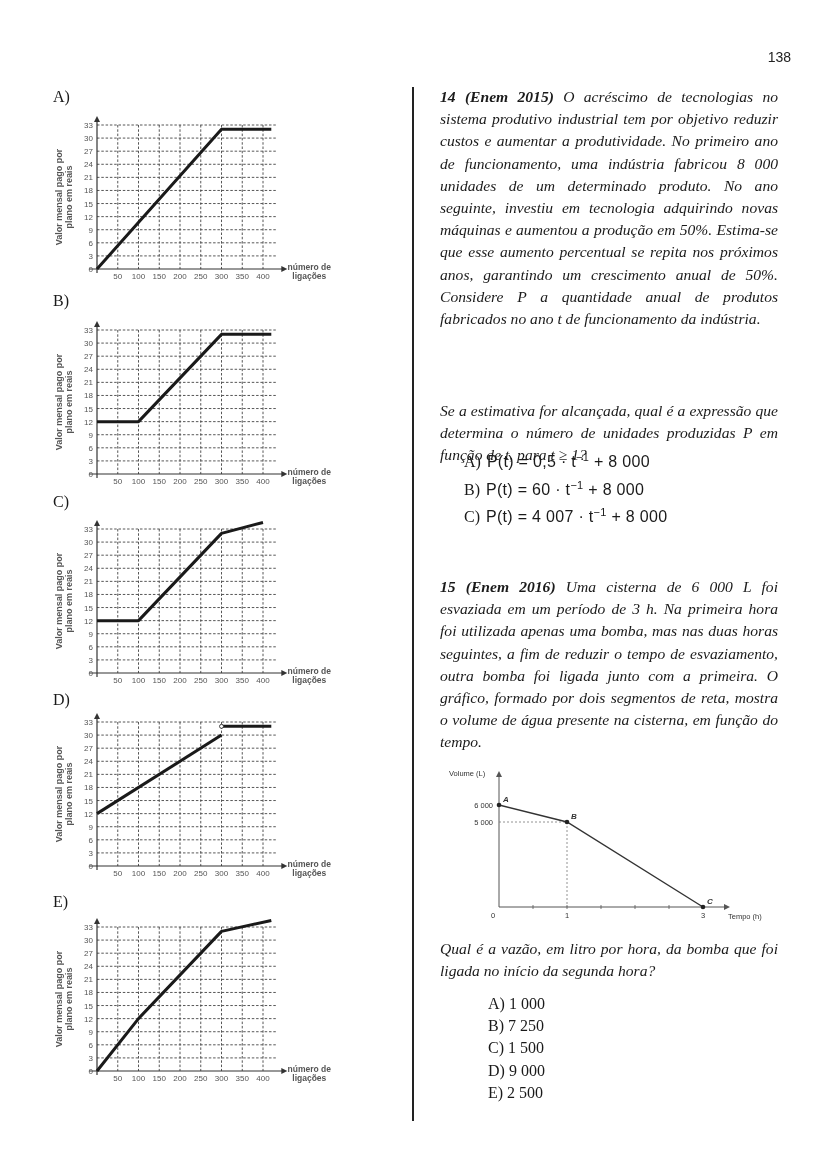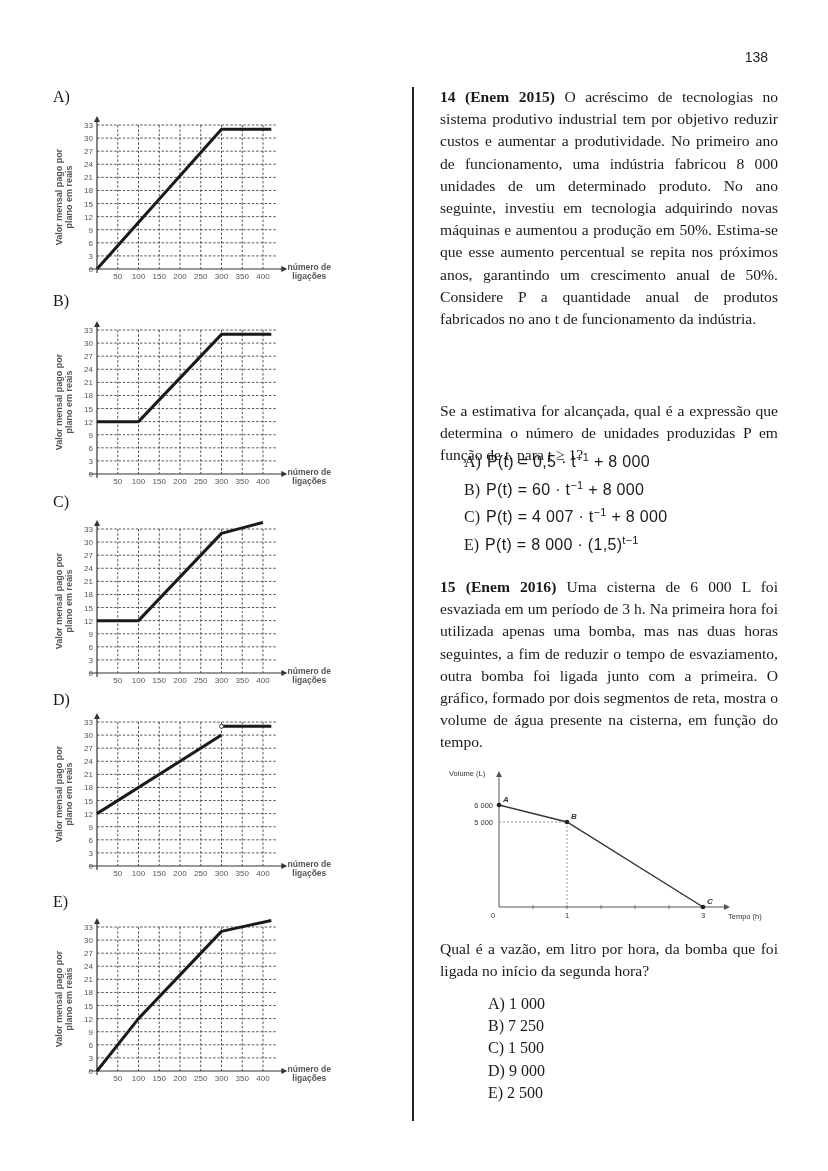--- a/index.html
+++ b/index.html
@@ -1,23 +1,23 @@
 <!DOCTYPE html>
 <html><head>
 <meta charset="utf-8">
 <style>
   html, body { margin:0; padding:0; background:#ffffff; }
   body { width:828px; height:1171px; position:relative; overflow:hidden; font-family:"Liberation Serif", serif; color:#1a1a1a; }
-  .page-num { position:absolute; top:49px; right:60px; font-family:"Liberation Sans", sans-serif; font-size:14px; color:#222; }
+  .page-num { position:absolute; top:49px; right:37px; font-family:"Liberation Sans", sans-serif; font-size:14px; color:#222; }
   .divider { position:absolute; left:412px; top:87px; width:2px; height:1034px; background:#222; }
   .opt-label { position:absolute; left:53px; font-size:16px; font-family:"Liberation Serif", serif; }
   .chart { position:absolute; left:40px; width:320px; height:190px; }
   .chart svg { width:320px; height:190px; display:block; }
   .right { position:absolute; left:440px; width:338px; font-size:15.6px; line-height:22.2px; }
-  .right p { margin:0; text-align:justify; }
+  .right p { margin:0; text-align:justify;font-style:italic; }
   .q14 { top:86px; }
   .q14b { top:380px;margin-top:20px; }
   .formulas { position:absolute; left:464px; top:446px; font-size:16px; line-height:23.2px; }
   .formulas div span.f { font-family:Liberation Sans, sans-serif; font-style:normal; margin-left:6px; letter-spacing:0.3px; }
   .q15 { top:576px; }
   .cist { position:absolute; left:440px; top:762px; width:350px; height:170px; }
   .q15b { top:938px; }
   .answers { position:absolute; left:464px; top:993px; font-size:16px; line-height:22.2px;margin-left:24px; }
   b { font-weight:bold; }
   sup { font-size:11px; }
@@ -300,21 +300,20 @@
 <div class="right q14">
   <p><b>14 (Enem 2015)</b> <span>O acréscimo de tecnologias no sistema produtivo industrial tem por objetivo reduzir custos e aumentar a produtividade. No primeiro ano de funcionamento, uma indústria fabricou 8 000 unidades de um determinado produto. No ano seguinte, investiu em tecnologia adquirindo novas máquinas e aumentou a produção em 50%. Estima-se que esse aumento percentual se repita nos próximos anos, garantindo um crescimento anual de 50%. Considere P a quantidade anual de produtos fabricados no ano t de funcionamento da indústria.</span></p>
 </div>
 <div class="right q14b">
   <p>Se a estimativa for alcançada, qual é a expressão que determina o número de unidades produzidas P em função de t, para t ≥ 1?</p>
 </div>
 <div class="formulas">
   <div><span>A)</span><span class="f"><span>P(t) = 0,5 · t</span><sup>−1</sup><span> + 8 000</span></span></div>
   <div><span>B)</span><span class="f"><span>P(t) = 60 · t</span><sup>−1</sup><span> + 8 000</span></span></div>
   <div><span>C)</span><span class="f"><span>P(t) = 4 007 · t</span><sup>−1</sup><span> + 8 000</span></span></div>
-  <div><span>E)</span><span class="f"><span>P(t) = 8 000 · (1,5)</span><sup>t−1</sup><span></span></span></div>
 </div>
 
 <div class="right q15">
   <p><b>15 (Enem 2016)</b> <span>Uma cisterna de 6 000 L foi esvaziada em um período de 3 h. Na primeira hora foi utilizada apenas uma bomba, mas nas duas horas seguintes, a fim de reduzir o tempo de esvaziamento, outra bomba foi ligada junto com a primeira. O gráfico, formado por dois segmentos de reta, mostra o volume de água presente na cisterna, em função do tempo.</span></p>
 </div>
 
 <div class="cist">
   <svg id="cist-svg" width="350" height="170">
       <line x1="59" y1="145" x2="285" y2="145" stroke="#555" stroke-width="1"></line>
       <polygon points="290,145 284,142 284,148" fill="#555"></polygon>

